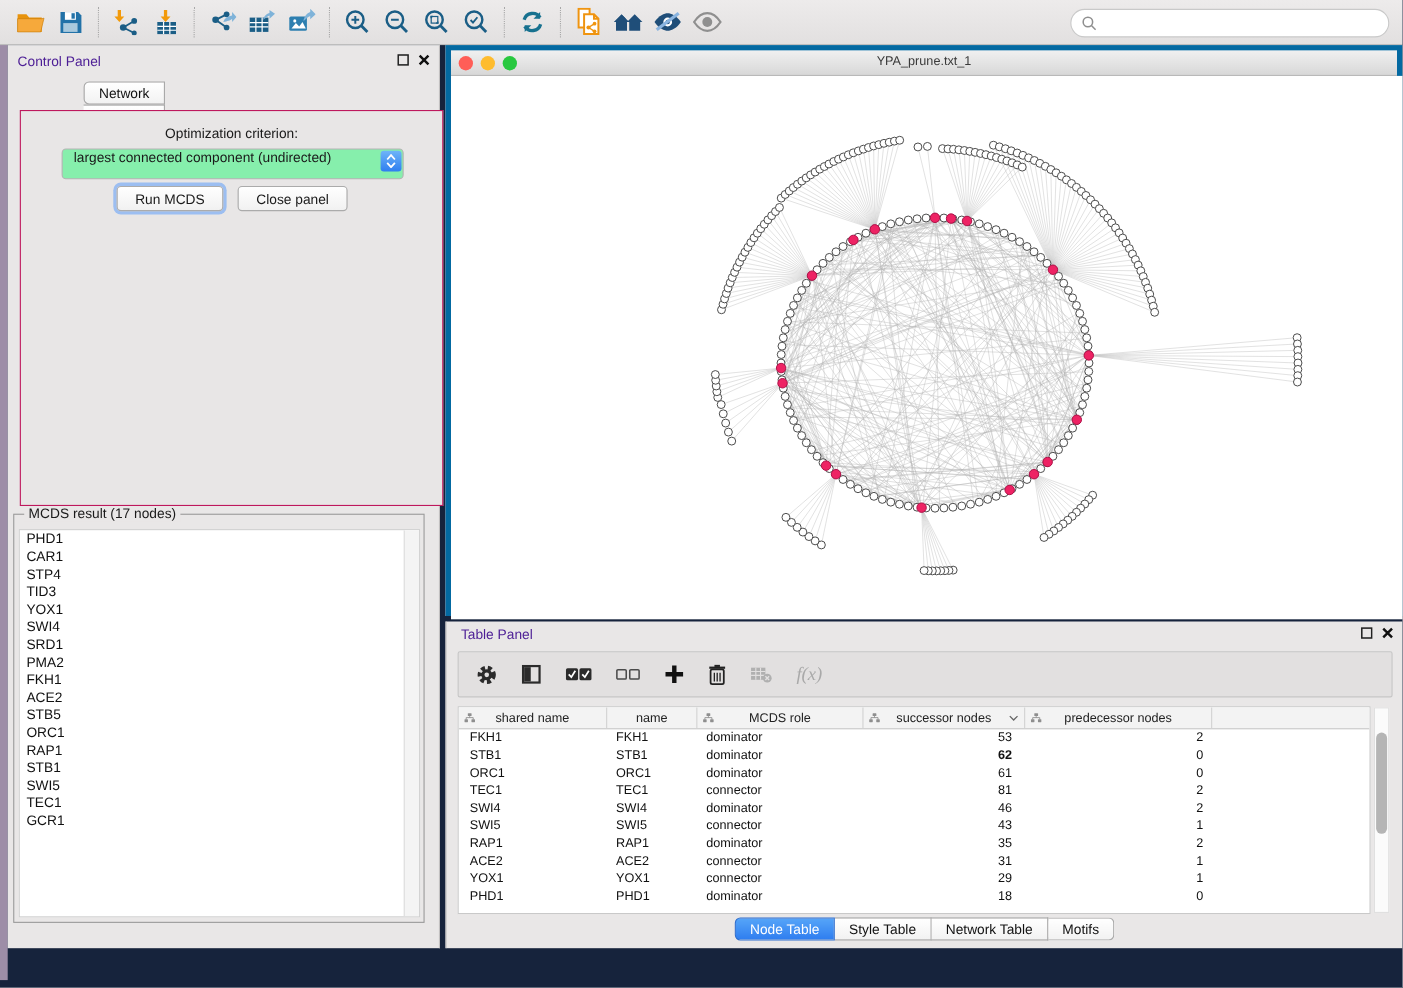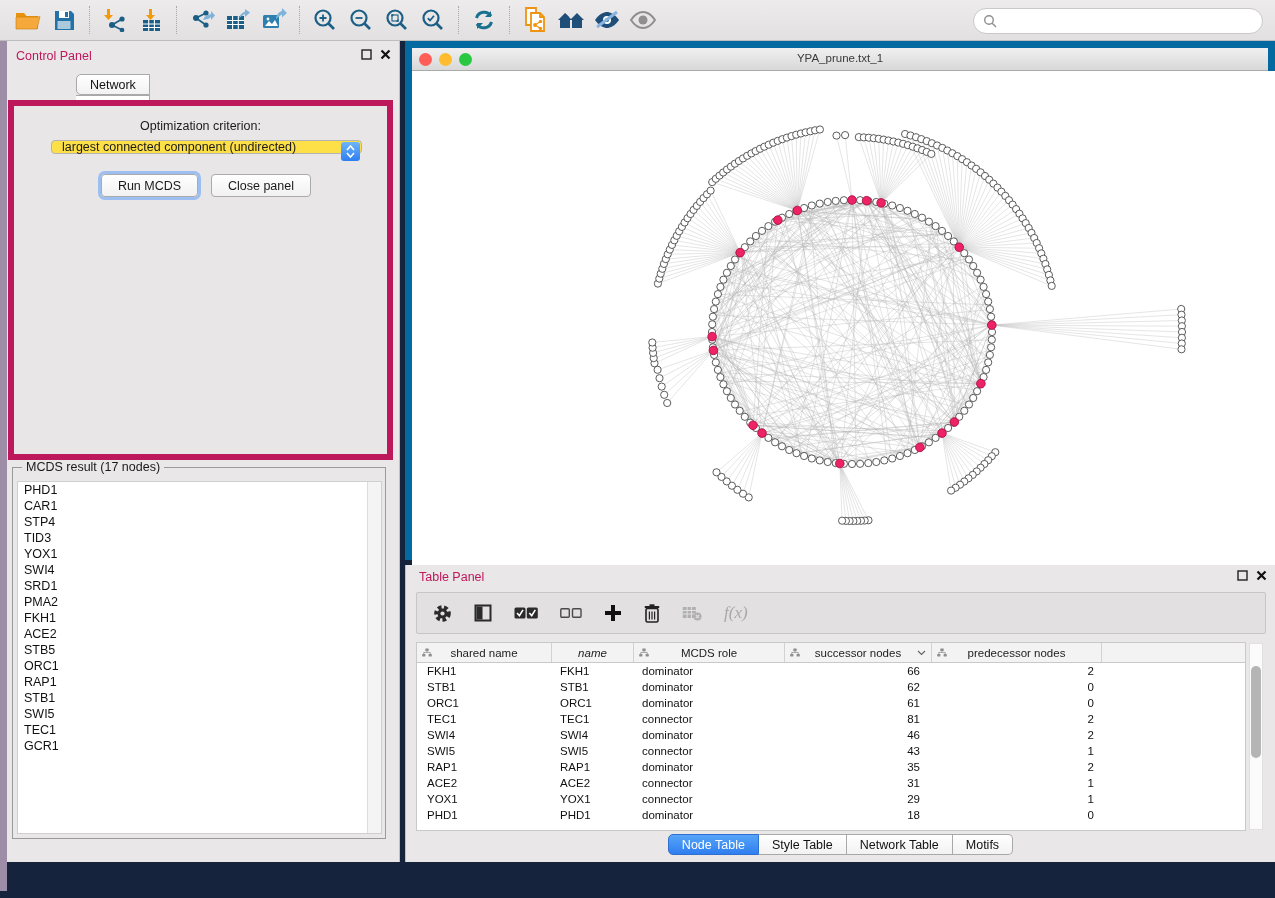--- a/index.html
+++ b/index.html
@@ -13,46 +13,46 @@
     background:linear-gradient(#edebeb,#e2e0e0); border-bottom:1px solid #bdbdbd;
     display:flex; align-items:center; padding-left:10px; }
   .tb-btn { width:36px; height:34px; display:flex; align-items:center; justify-content:center; flex:0 0 auto; }
   .tb-sep { width:1px; height:28px; border-left:1px dotted #a8a8a8; margin:0 7px; flex:0 0 auto; }
   #search-wrap { position:absolute; right:12px; top:8px; width:290px; height:26px;
     background:#fff; border:1px solid #c9c9c9; border-radius:13px; display:flex; align-items:center; padding-left:9px; }
   #search-input { border:none; outline:none; flex:1; height:20px; font-size:12px; background:transparent; }
 
   
   #control-panel { position:absolute; left:7px; top:41px; width:393px; height:821px; background:#e9e7e7; border-right:1px solid #c2c0c0; }
-  .panel-title { position:absolute; left:9px; top:8px; font-size:12.5px; color:#be185d; }
+  .panel-title { position:absolute; left:9px; top:8px; font-size:12.5px; color:#4c1d95; }
   .win-icons { position:absolute; right:8px; top:8px; display:flex; gap:8px; }
   .ctl-tabs { position:absolute; left:69px; top:33px; display:flex;flex-direction:column; }
   .seg-tab { height:21px; background:linear-gradient(#ffffff,#f2f2f2); border:1px solid #a9a9a9; border-left:none;
     font-size:12.5px; display:flex; align-items:center; justify-content:center; padding:0 13px; color:#111; }
   .seg-tab:first-child { border-left:1px solid #a9a9a9; border-radius:5px 0 0 5px; }
   .seg-tab:last-child { border-radius:0 5px 5px 0; }
   .seg-tab.active { background:linear-gradient(#56a5f8,#2f7ef0); color:#fff; border-color:#2f6fd0; }
-  #mcds-pane { position:absolute; left:1px; top:59px; width:385px; height:360px; background:#e8e6e6; border:6px solid #be185d; }
+  #mcds-pane { position:absolute; left:11px; top:59px; width:385px; height:360px; background:#e8e6e6; border:1px solid #be185d; }
   #opt-label { position:absolute; left:0; top:13px; width:100%; text-align:center; font-size:12.5px; }
-  #opt-select { position:absolute; left:37px; top:34px; width:311px; height:14px; background:#fde047;
-    border:1px solid #b3b3b3; border-radius:4px; font-size:12.5px; display:flex; align-items:center; padding-left:10px; }
+  #opt-select { position:absolute; left:37px; top:34px; width:311px; height:28px; background:#86efac;
+    border:1px solid #b3b3b3; border-radius:4px; font-size:12.5px; display:flex; align-items:flex-start; padding-left:10px; }
   #opt-stepper { position:absolute; right:1px; top:1px; width:19px; height:19px; border-radius:3px;
     background:linear-gradient(#6fb5f8,#2e7ef0); display:flex; flex-direction:column; align-items:center; justify-content:center; gap:1px; }
   .btn { position:absolute; top:68px; height:23px; background:linear-gradient(#ffffff,#f1f1f1);
     border:1px solid #ababab; border-radius:4px; font-size:12.5px; display:flex; align-items:center; justify-content:center; }
   #run-btn { left:87px; width:97px; box-shadow:0 0 0 3px rgba(92,156,250,.55); }
   #close-panel-btn { left:197px; width:100px; }
   #result-group { position:absolute; left:5px; top:426px; width:374px; height:372px; border:1px solid #9a9a9a; }
   #result-legend { position:absolute; left:9px; top:-8px; background:#e9e7e7; padding:0 4px; font-size:12.5px; }
   #mcds-list { position:absolute; left:4px; top:13px; width:365px; height:353px; background:#fff; border:1px solid #cfcfcf; overflow:hidden; }
   #mcds-scroll { position:absolute; right:0; top:0; width:14px; height:100%; background:#f4f4f4; border-left:1px solid #ddd; }
   .mcds-item { font-size:12.5px; line-height:16px; padding-left:6px; color:#111; }
 
   
-  #network-window { position:absolute; left:405px; top:41px; width:870px; height:519px; background:#fff; border:7px solid #0369a1; }
+  #network-window { position:absolute; left:405px; top:41px; width:870px; height:519px; background:#fff; border:5px solid #0369a1; }
   #net-titlebar { position:absolute; left:0; top:0; width:100%; height:23px;
     background:linear-gradient(#f0f0f0,#d8d8d8); border-bottom:1px solid #aaa; }
   .light { position:absolute; top:5px; width:13px; height:13px; border-radius:50%; }
   #net-title { position:absolute; left:0; top:4px; width:100%; text-align:center; font-size:11.5px; color:#3a3a3a; }
   #net-canvas { position:absolute; left:0; top:23px; width:868px; height:494px; background:#fff; overflow:hidden; }
 
   
   #table-panel { position:absolute; left:405px; top:565px; width:870px; height:297px; background:#e9e7e7; border-left:1px solid #c2c0c0; }
   #tbl-toolbar { position:absolute; left:10px; top:27px; width:850px; height:42px; background:#e2e0e0;
     border:1px solid #c6c6c6; border-radius:2px; display:flex; align-items:center; gap:22px; padding-left:16px; }
@@ -1120,21 +1120,21 @@
       <div id="tbl-head">
           <div class="th" style="width: 135px;">
             <svg class="tree" width="10" height="10" viewBox="0 0 10 10">
               <rect x="3.3" y="0.4" width="3.4" height="2.6" rx="0.4" fill="#8e8e8e"></rect>
               <path d="M5 3v1.4M1.8 6V4.4h6.4V6" stroke="#8e8e8e" stroke-width="0.8" fill="none"></path>
               <rect x="0.2" y="5.9" width="3.2" height="2.6" rx="0.4" fill="#8e8e8e"></rect>
               <rect x="6.6" y="5.9" width="3.2" height="2.6" rx="0.4" fill="#8e8e8e"></rect>
             </svg>
             <span>shared name</span>
           </div>
-          <div class="th" style="width: 82px; font-style: italic;">
+          <div class="th" style="width: 82px;">
             <span>name</span>
           </div>
           <div class="th" style="width: 151px;">
             <svg class="tree" width="10" height="10" viewBox="0 0 10 10">
               <rect x="3.3" y="0.4" width="3.4" height="2.6" rx="0.4" fill="#8e8e8e"></rect>
               <path d="M5 3v1.4M1.8 6V4.4h6.4V6" stroke="#8e8e8e" stroke-width="0.8" fill="none"></path>
               <rect x="0.2" y="5.9" width="3.2" height="2.6" rx="0.4" fill="#8e8e8e"></rect>
               <rect x="6.6" y="5.9" width="3.2" height="2.6" rx="0.4" fill="#8e8e8e"></rect>
             </svg>
             <span>MCDS role</span>
@@ -1159,28 +1159,28 @@
               <rect x="6.6" y="5.9" width="3.2" height="2.6" rx="0.4" fill="#8e8e8e"></rect>
             </svg>
             <span>predecessor nodes</span>
           </div>
         </div>
       <div id="tbl-body">
           <div class="tr">
             <div class="td l" style="width: 135px; padding-left: 10px;">FKH1</div>
             <div class="td l" style="width: 82px; padding-left: 8px;">FKH1</div>
             <div class="td l" style="width: 151px; padding-left: 8px;">dominator</div>
-            <div class="td r" style="width: 147px; padding-right: 12px;">66</div>
+            <div class="td r" style="width: 147px; padding-right: 12px;">53</div>
             <div class="td r" style="width: 170px; padding-right: 8px;">2</div>
           </div>
           <div class="tr">
             <div class="td l" style="width: 135px; padding-left: 10px;">STB1</div>
             <div class="td l" style="width: 82px; padding-left: 8px;">STB1</div>
             <div class="td l" style="width: 151px; padding-left: 8px;">dominator</div>
-            <div class="td r" style="width: 147px; padding-right: 12px;">62</div>
+            <div class="td r" style="width: 147px; padding-right: 12px; font-weight: bold;">62</div>
             <div class="td r" style="width: 170px; padding-right: 8px;">0</div>
           </div>
           <div class="tr">
             <div class="td l" style="width: 135px; padding-left: 10px;">ORC1</div>
             <div class="td l" style="width: 82px; padding-left: 8px;">ORC1</div>
             <div class="td l" style="width: 151px; padding-left: 8px;">dominator</div>
             <div class="td r" style="width: 147px; padding-right: 12px;">61</div>
             <div class="td r" style="width: 170px; padding-right: 8px;">0</div>
           </div>
           <div class="tr">

